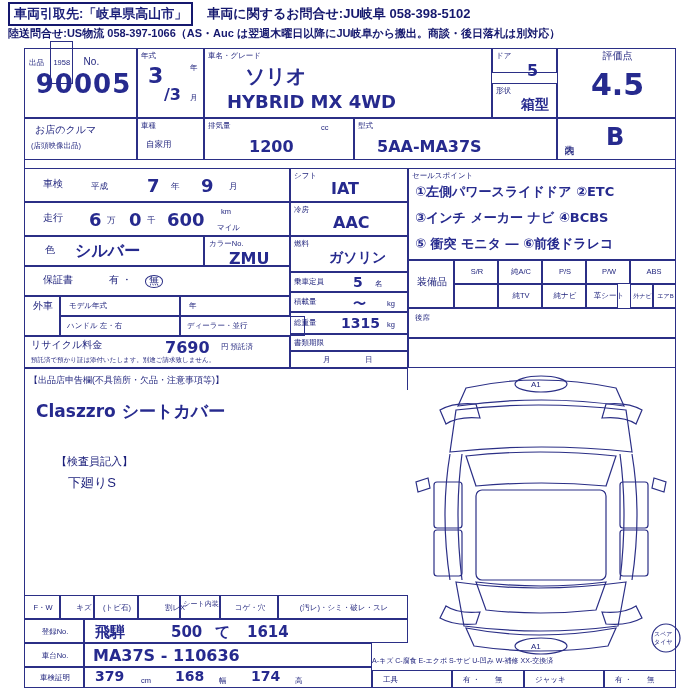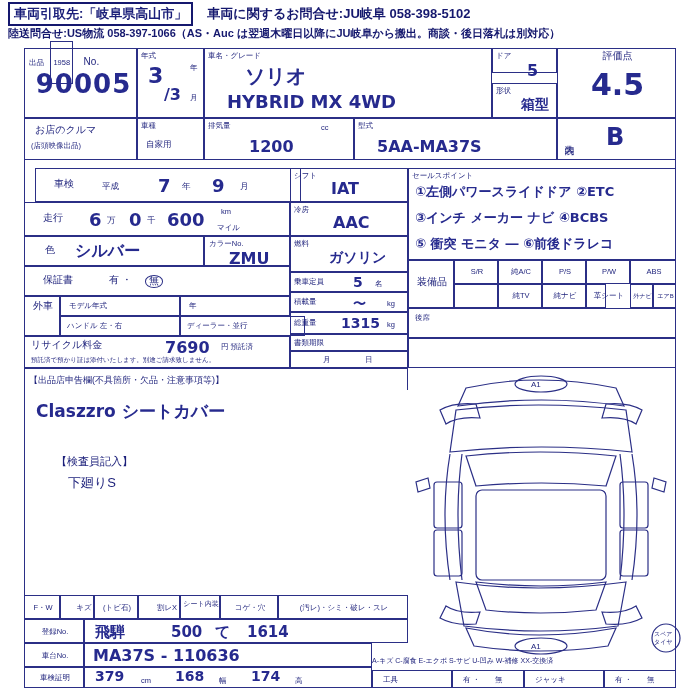--- a/index.html
+++ b/index.html
@@ -108,21 +108,21 @@
   <div class="bx" style="left:204px;top:118px;width:150px;height:42px;">
     <div class="ab xs" style="left:3px;top:2px;">排気量</div>
     <div class="ab xs" style="left:116px;top:4px;">cc</div>
     <div class="ab hand hw16" style="left:44px;top:18px;">1200</div>
   </div>
   <div class="bx" style="left:354px;top:118px;width:203px;height:42px;">
     <div class="ab xs" style="left:3px;top:2px;">型式</div>
     <div class="ab hand hw16" style="left:22px;top:18px;">5AA-MA37S</div>
   </div>
 
-  <div class="bx" style="left:24px;top:168px;width:266px;height:34px;margin-left:11px;">
+  <div class="bx" style="left:24px;top:168px;width:266px;height:34px;">
     <div class="ab lbl" style="left:18px;top:10px;">車検</div>
     <div class="ab sm" style="left:66px;top:12px;">平成</div>
     <div class="ab hand hw18" style="left:122px;top:6px;">7</div>
     <div class="ab sm" style="left:146px;top:12px;">年</div>
     <div class="ab hand hw18" style="left:176px;top:6px;">9</div>
     <div class="ab sm" style="left:204px;top:12px;">月</div>
   </div>
 
   <div class="bx" style="left:24px;top:202px;width:266px;height:34px;">
     <div class="ab lbl" style="left:18px;top:10px;">走行</div>
@@ -235,21 +235,21 @@
     <div class="ab xs ctr" style="left:0;top:6px;width:46px;">ABS</div>
   </div>
 
   <div class="bx" style="left:454px;top:284px;width:44px;height:24px;"></div>
   <div class="bx" style="left:498px;top:284px;width:44px;height:24px;">
     <div class="ab xs ctr" style="left:0;top:6px;width:44px;">純TV</div>
   </div>
   <div class="bx" style="left:542px;top:284px;width:44px;height:24px;">
     <div class="ab xs ctr" style="left:0;top:6px;width:44px;">純ナビ</div>
   </div>
-  <div class="bx" style="left:586px;top:284px;width:20px;height:24px;">
+  <div class="bx" style="left:586px;top:284px;width:32px;height:24px;">
     <div class="ab xs ctr" style="left:0;top:6px;width:44px;">革シート</div>
   </div>
   <div class="bx" style="left:630px;top:284px;width:23px;height:24px;">
     <div class="ab" style="left:0;top:7px;width:23px;font-size:6px;text-align:center;">外ナビ</div>
   </div>
   <div class="bx" style="left:653px;top:284px;width:23px;height:24px;">
     <div class="ab" style="left:0;top:7px;width:23px;font-size:6px;text-align:center;">エアB</div>
   </div>
 
   <div class="bx" style="left:408px;top:308px;width:268px;height:30px;">
@@ -324,21 +324,21 @@
   <div class="bx" style="left:24px;top:595px;width:36px;height:24px;">
     <div class="ab xs ctr" style="left:0;top:7px;width:36px;">F・W</div>
   </div>
   <div class="bx" style="left:60px;top:595px;width:34px;height:24px;">
     <div class="ab xs ctr" style="left:0;top:7px;width:46px;">キズ</div>
   </div>
   <div class="bx" style="left:94px;top:595px;width:44px;height:24px;">
     <div class="ab xs ctr" style="left:0;top:7px;width:44px;">(トビ石)</div>
   </div>
   <div class="bx" style="left:138px;top:595px;width:42px;height:24px;">
-    <div class="ab xs ctr" style="left:0;top:7px;width:56px;">割レX</div>
+    <div class="ab xs ctr" style="left:8px;top:7px;width:56px;">割レX</div>
   </div>
   <div class="bx" style="left:180px;top:595px;width:40px;height:24px;">
     <div class="ab ctr" style="left:0;top:3px;width:40px;font-size:7px;line-height:1.4;">シート内装</div>
   </div>
   <div class="bx" style="left:220px;top:595px;width:58px;height:24px;">
     <div class="ab xs ctr" style="left:0;top:7px;width:58px;">コゲ・穴</div>
   </div>
   <div class="bx" style="left:278px;top:595px;width:130px;height:24px;">
     <div class="ab xs ctr" style="left:0;top:7px;width:130px;">(汚レ)・シミ・破レ・スレ</div>
   </div>

